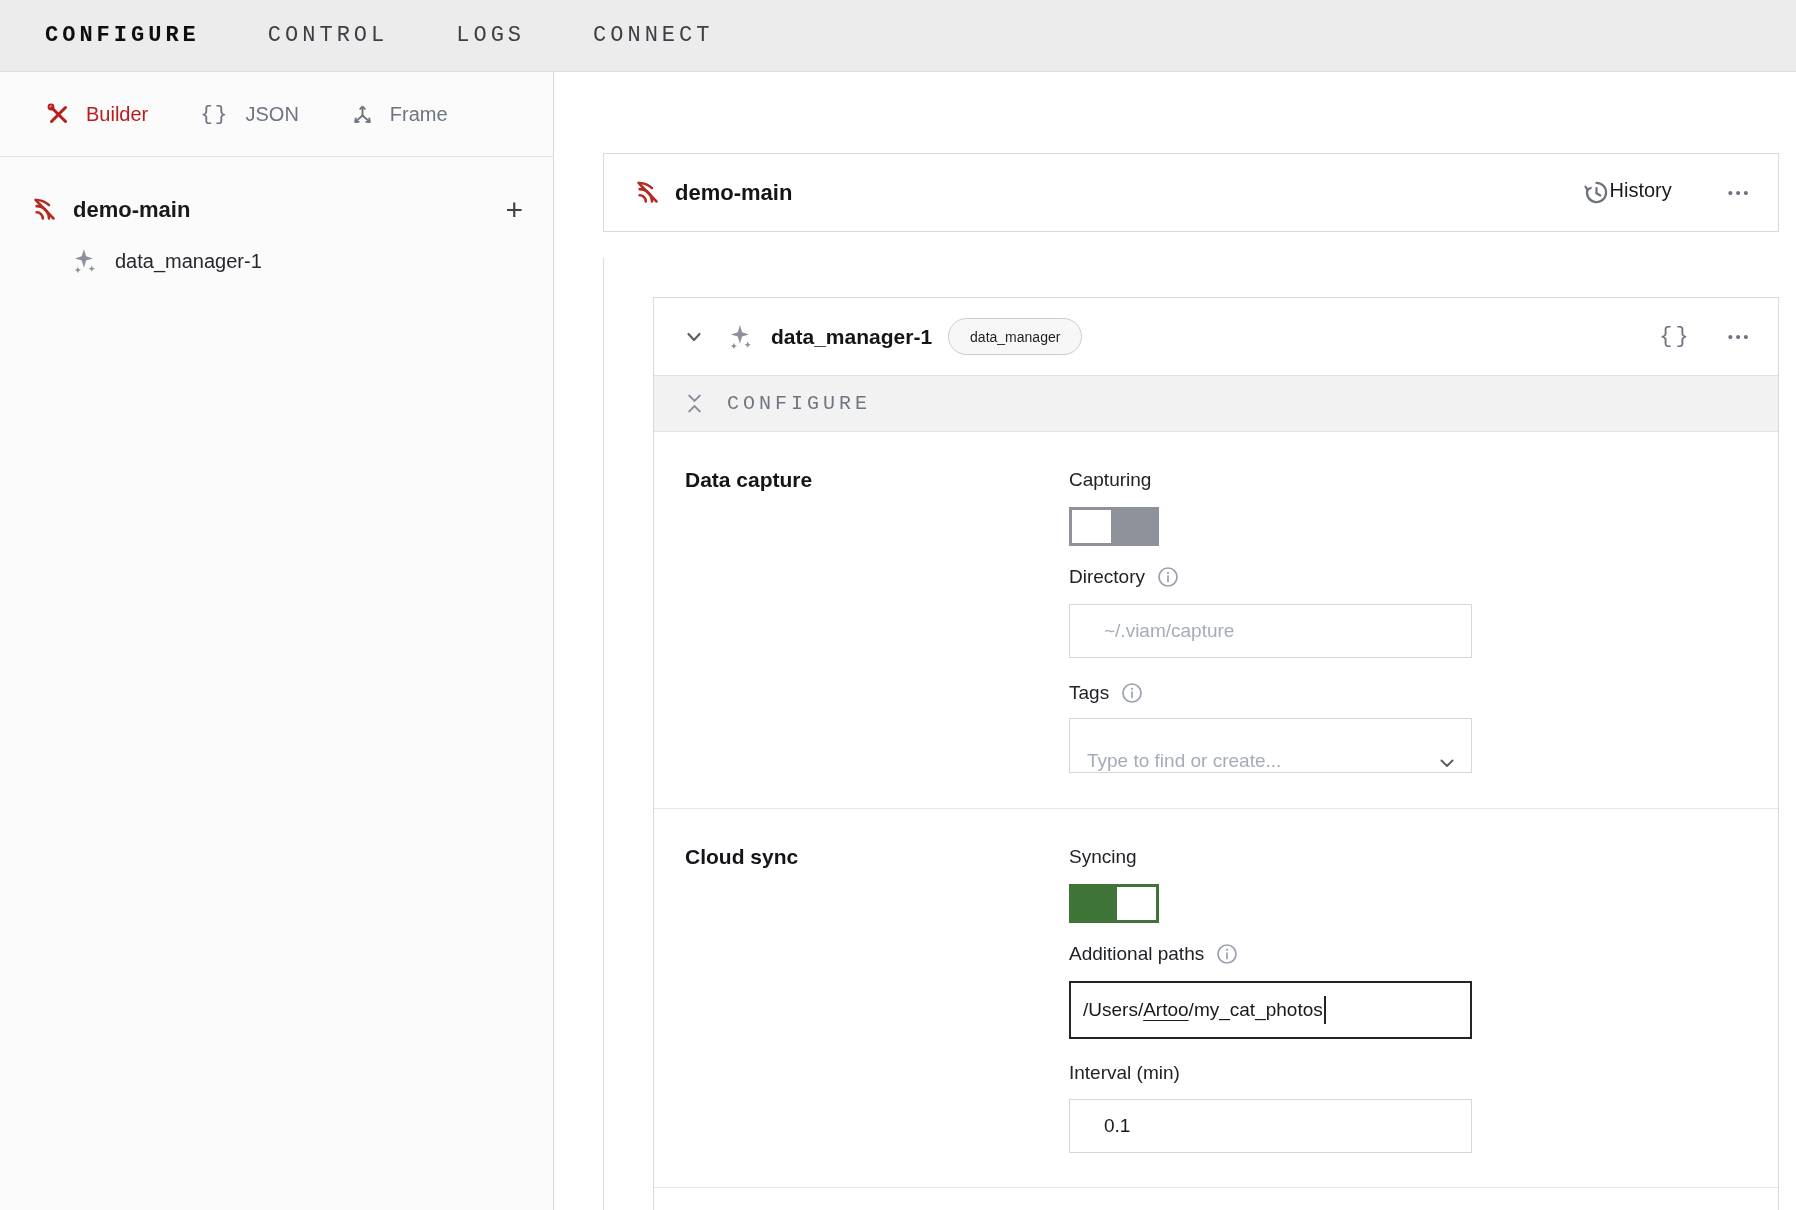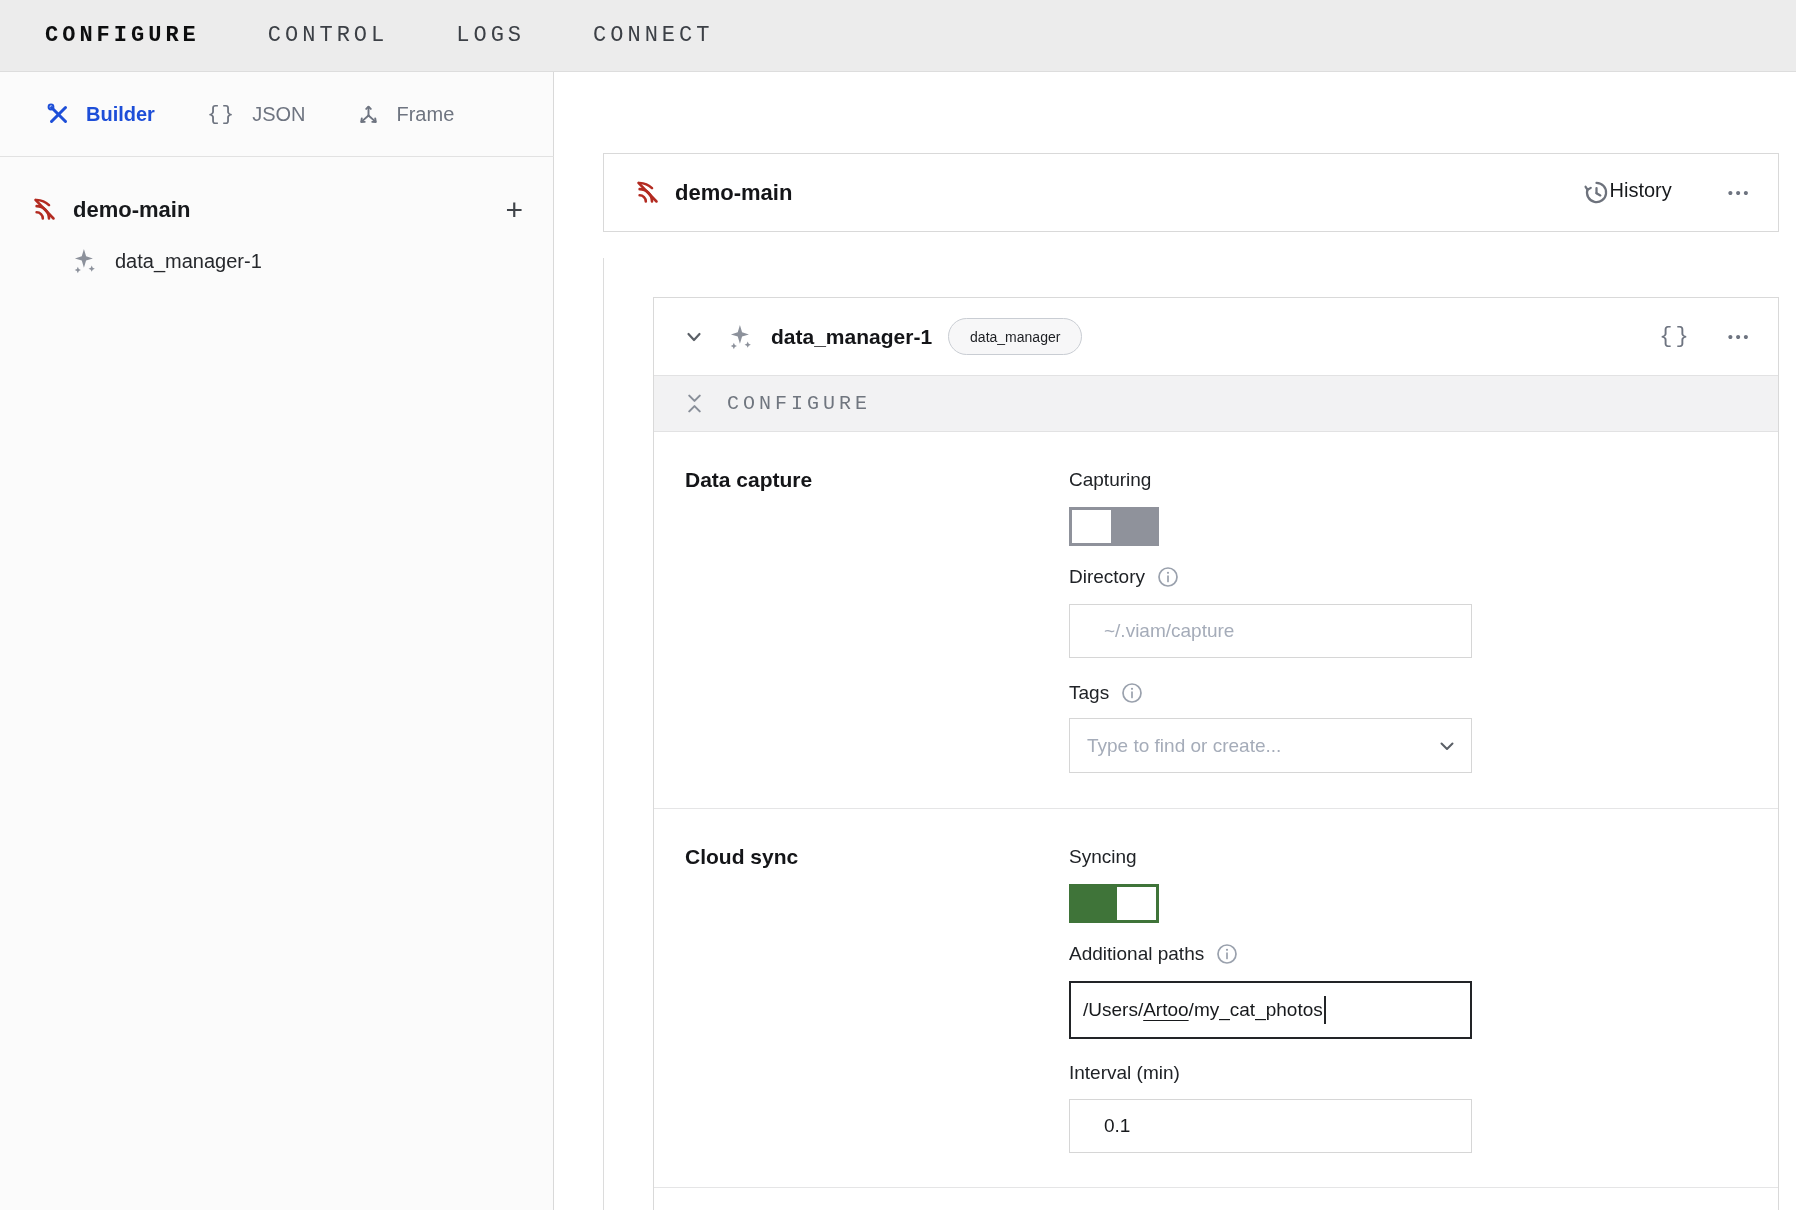--- a/index.html
+++ b/index.html
@@ -22,21 +22,21 @@
   }
   .topbar .tab.active { font-weight:bold; color:#0d0e0f; }
 
   
   .viewbar {
     position:absolute; left:0; top:72px; width:554px; height:85px;
     background:#fbfbfb; border-right:1px solid #d9d9d9; border-bottom:1px solid #e2e2e2;
     display:flex; align-items:center; padding-left:46px; gap:52px;
   }
   .viewtab { display:flex; align-items:center; gap:16px; font-size:20px; color:#6e7480; cursor:pointer; }
-  .viewtab.active { color:#1d4ed8; font-weight:bold; }
+  .viewtab.active { color:#b91c1c; font-weight:normal; }
   .braces-glyph { font-family:"Liberation Mono", monospace; letter-spacing:2px; font-size:21px; }
 
   
   .sidebar {
     position:absolute; left:0; top:157px; width:554px; height:1053px;
     background:#fbfbfb; border-right:1px solid #d9d9d9;
   }
   .machine-row { display:flex; align-items:center; gap:15px; padding:39px 30px 0 31px; }
   .machine-name { font-size:22px; font-weight:bold; color:#17191c; flex:1; }
   .plus-glyph { font-size:30px; font-weight:300; color:#3f4349; line-height:20px; cursor:pointer; }
@@ -93,21 +93,21 @@
     width:403px; height:54px; border:1px solid #d6d6d6; background:#fff;
     font-family:"Liberation Sans", sans-serif; font-size:19px; color:#17191c;
     padding:0 34px; outline:none; display:block;
   }
   .text-input::placeholder { color:#a5acb9; }
   .mb23 { margin-bottom:23px; }
   .mb17 { }
 
   .combo {
     width:403px; height:55px; border:1px solid #d6d6d6; background:#fff;
-    display:flex; align-items:center; padding:0 15px 0 17px; cursor:pointer;
+    display:flex; align-items:flex-end; padding:0 15px 0 17px; cursor:pointer;
   }
   .combo-placeholder { font-size:19px; color:#a5acb9; flex:1; }
 
   .focus-input {
     width:403px; height:58px; border:2px solid #222427; background:#fff;
     display:flex; align-items:center; padding:0 12px; font-size:19px; color:#17191c;
     margin-bottom:22px; white-space:pre; cursor:text;
   }
   .misspelled {
     text-decoration-line:underline; text-decoration-style:dotted;

